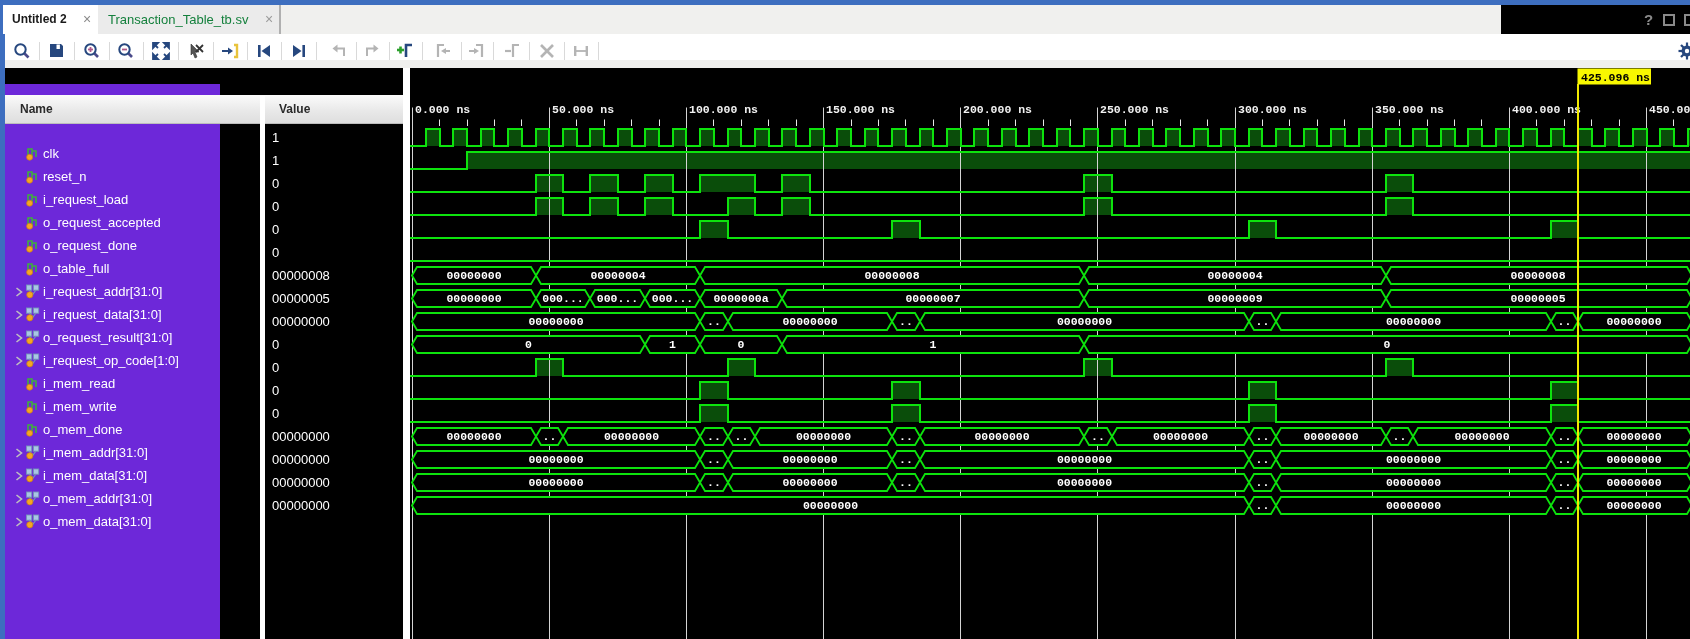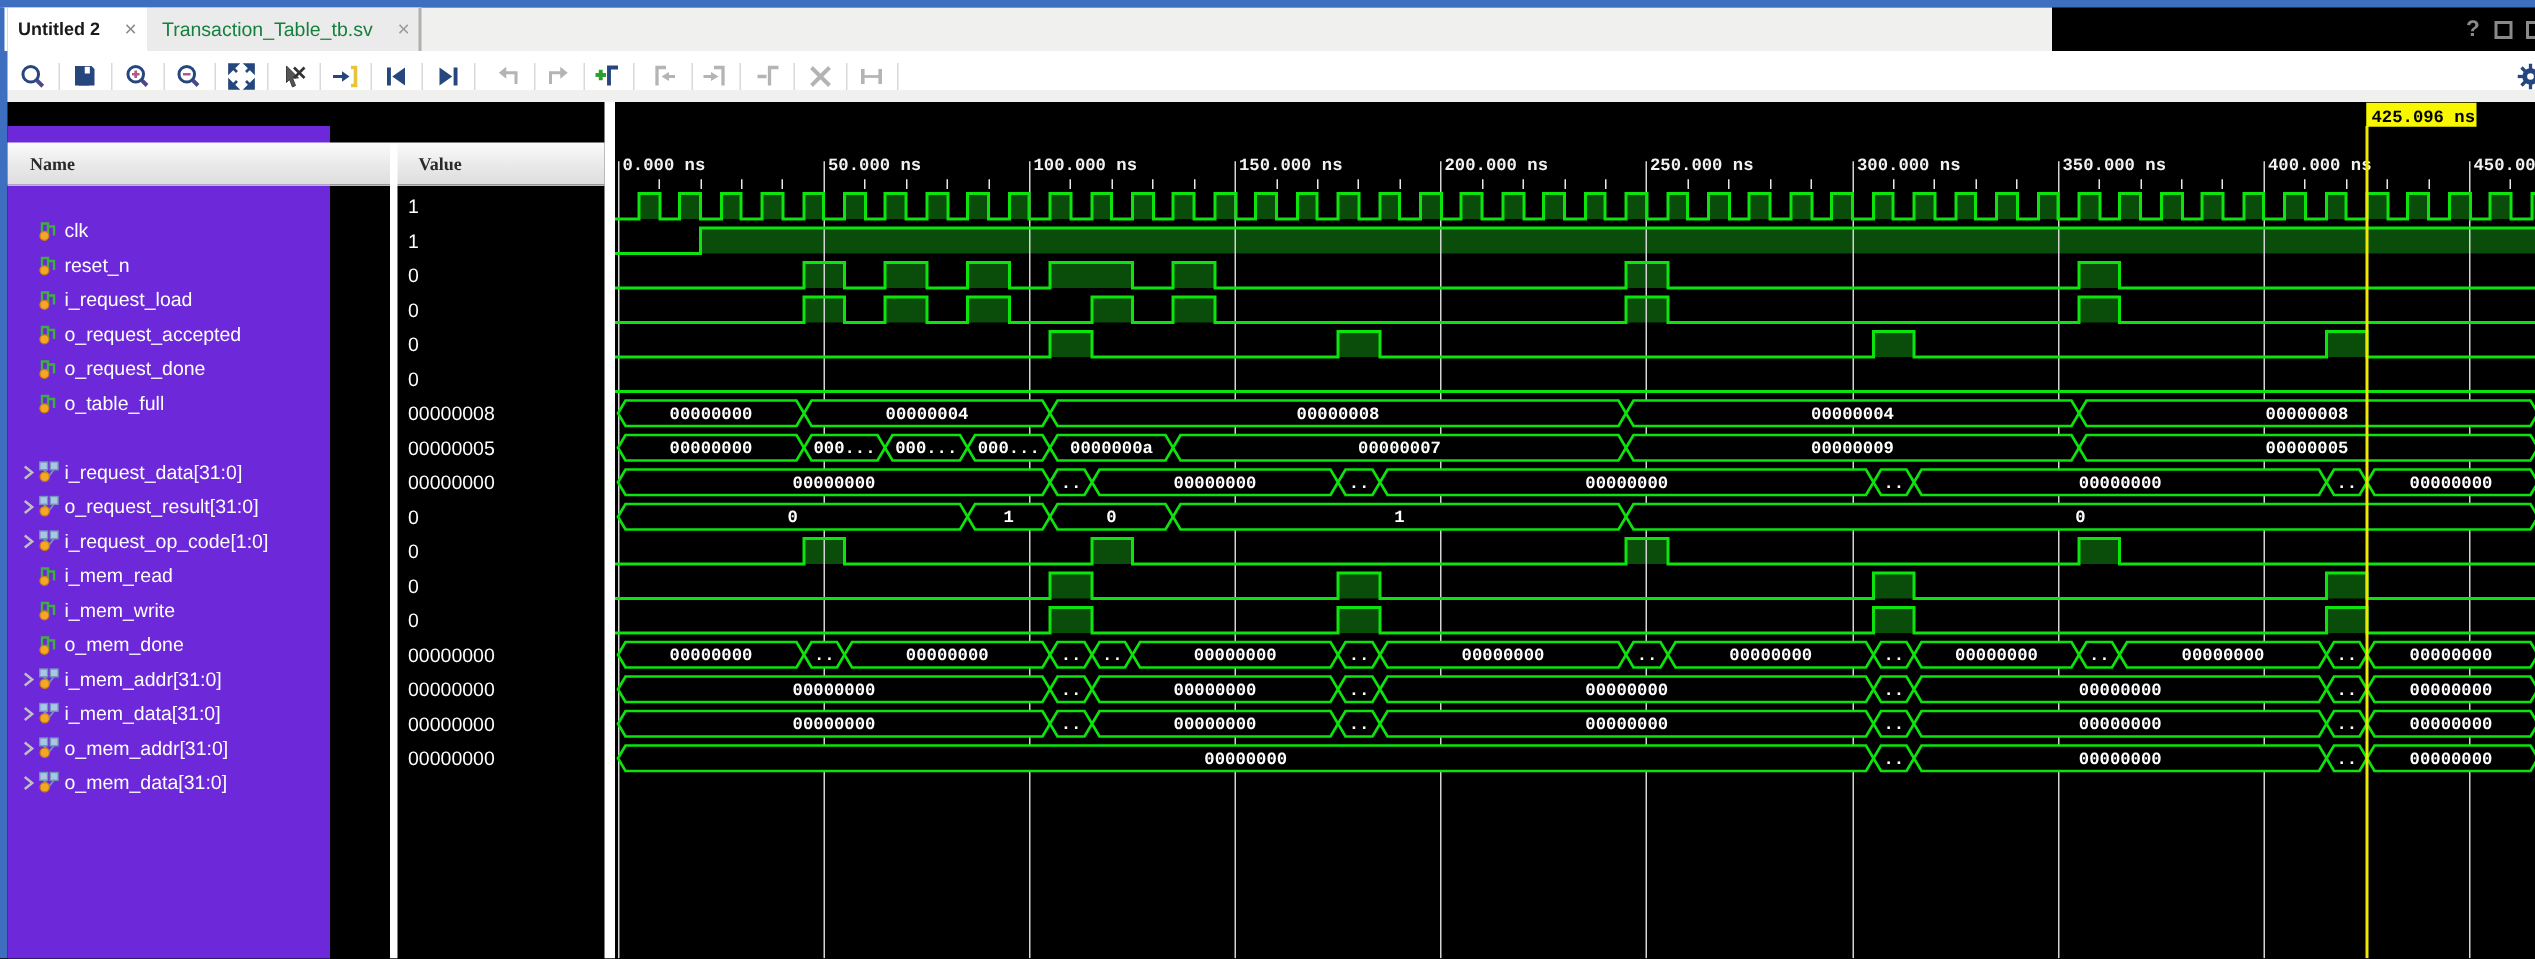--- a/index.html
+++ b/index.html
@@ -1,33 +1,33 @@
 <!DOCTYPE html>
 <html><head><meta charset="utf-8"><style>
 * { margin:0; padding:0; box-sizing:border-box; }
 body { width:1690px; height:639px; overflow:hidden; font-family:"Liberation Sans", sans-serif; background:#000; }
 #page { position:relative; width:1690px; height:639px; }
 #topblue { position:absolute; left:0; top:0; width:1690px; height:5px; background:#3d6ebf; }
-#tabstrip { position:absolute; left:0; top:5px; width:1368px; height:29px; background:#f0f0ee; }
+#tabstrip { position:absolute; left:0; top:5px; width:1501px; height:29px; background:#f0f0ee; }
 #tab1 { position:absolute; left:2px; top:0; width:96px; height:29px; background:#fff; }
 #tab1 .t { position:absolute; left:10px; top:7px; font-size:12px; font-weight:bold; color:#1a1a1a; }
 #tab1 .x { position:absolute; left:81px; top:6px; font-size:14px; color:#8a8a8a; }
 #tab2 { position:absolute; left:98px; top:0; width:183px; height:29px; background:#ebebeb; border-right:2px solid #b0b0b0; }
 #tab2 .t { position:absolute; left:10px; top:7px; font-size:13px; color:#15803d; }
 #tab2 .x { position:absolute; left:167px; top:6px; font-size:14px; color:#9b9b9b; }
 #winb { position:absolute; left:0; top:0; width:1690px; height:29px; color:#8a8a8a; }
 #toolbar { position:absolute; left:0; top:34px; width:1690px; height:26px; background:#fff; }
 .tsep { position:absolute; top:8px; width:1px; height:19px; background:#d9d9d9; }
 #graystrip { position:absolute; left:0; top:60px; width:1690px; height:8px; background:#f0f0ee; }
 #blueborder { position:absolute; left:0; top:5px; width:5px; height:634px; background:#3d6ebf; }
 #names { position:absolute; left:5px; top:84px; width:215px; height:571px; background:#6d28d9; }
 #nvsep { position:absolute; left:260px; top:96px; width:5px; height:543px; background:#fff; }
 #values { position:absolute; left:265px; top:68px; width:138px; height:571px; background:#000; }
 #wsep { position:absolute; left:403px; top:68px; width:7px; height:571px; background:#fff; }
-#hdr { position:absolute; left:5px; top:95px; width:398px; height:29px; background:linear-gradient(#fbfbfb,#e9e9e9 55%,#dedede); border-bottom:1px solid #bdbdbd;font-family:Liberation Serif, serif; }
+#hdr { position:absolute; left:5px; top:95px; width:398px; height:29px; background:linear-gradient(#fbfbfb,#e9e9e9 55%,#dedede); border-bottom:1px solid #bdbdbd; }
 #hdr .hn { position:absolute; left:15px; top:7px; font-size:12px; font-weight:bold; color:#2a2a2a; }
 #hdr .hv { position:absolute; left:274px; top:7px; font-size:12px; font-weight:bold; color:#2a2a2a; }
 .nrow { position:absolute; left:0; width:255px; height:23px; color:#fff; font-size:13px; }
 .nrow .ic { position:absolute; left:21px; top:4px; }
 .nrow .nm { position:absolute; left:38px; top:4px; white-space:nowrap; }
 .vrow { position:absolute; left:7px; width:130px; height:23px; color:#fff; font-size:13px; padding-top:4px; }
 </style></head>
 <body>
 <div id="page">
 <div id="topblue"></div>
@@ -204,20 +204,32 @@
               <circle cx="3.6" cy="11.2" r="3" fill="#f5a623" stroke="#c87d1a" stroke-width="0.8"></circle>
             </svg></span>
           <span class="nm">o_request_done</span>
         </div>
 <div class="nrow" style="top:173px">
           <span class="ic"><svg width="14" height="15" viewBox="0 0 14 15">
               <path d="M2,11 V3 H6 V11 M6,5 H10 V11" fill="none" stroke="#3fae3f" stroke-width="1.6"></path>
               <circle cx="3.6" cy="11.2" r="3" fill="#f5a623" stroke="#c87d1a" stroke-width="0.8"></circle>
             </svg></span>
           <span class="nm">o_table_full</span>
+        </div>
+<div class="nrow" style="top:196px">
+          <svg width="8" height="10" viewBox="0 0 8 10" style="position:absolute;left:10px;top:7px">
+            <path d="M1.5,1 L6.5,5 L1.5,9" fill="none" stroke="#c0c0c0" stroke-width="1.6"></path>
+          </svg>
+          <span class="ic"><svg width="14" height="15" viewBox="0 0 14 15">
+              <rect x="0.5" y="1" width="5.2" height="5.2" fill="#a9c6e4" stroke="#7494b8" stroke-width="0.9"></rect>
+              <rect x="7.5" y="1" width="5.2" height="5.2" fill="#a9c6e4" stroke="#7494b8" stroke-width="0.9"></rect>
+              <path d="M3,6 L7,10 L10,6" fill="none" stroke="#7494b8" stroke-width="1.2"></path>
+              <circle cx="3.8" cy="10.8" r="3.1" fill="#f5a623" stroke="#c87d1a" stroke-width="0.8"></circle>
+            </svg></span>
+          <span class="nm">i_request_addr[31:0]</span>
         </div>
 <div class="nrow" style="top:219px">
           <svg width="8" height="10" viewBox="0 0 8 10" style="position:absolute;left:10px;top:7px">
             <path d="M1.5,1 L6.5,5 L1.5,9" fill="none" stroke="#c0c0c0" stroke-width="1.6"></path>
           </svg>
           <span class="ic"><svg width="14" height="15" viewBox="0 0 14 15">
               <rect x="0.5" y="1" width="5.2" height="5.2" fill="#a9c6e4" stroke="#7494b8" stroke-width="0.9"></rect>
               <rect x="7.5" y="1" width="5.2" height="5.2" fill="#a9c6e4" stroke="#7494b8" stroke-width="0.9"></rect>
               <path d="M3,6 L7,10 L10,6" fill="none" stroke="#7494b8" stroke-width="1.2"></path>
               <circle cx="3.8" cy="10.8" r="3.1" fill="#f5a623" stroke="#c87d1a" stroke-width="0.8"></circle>

